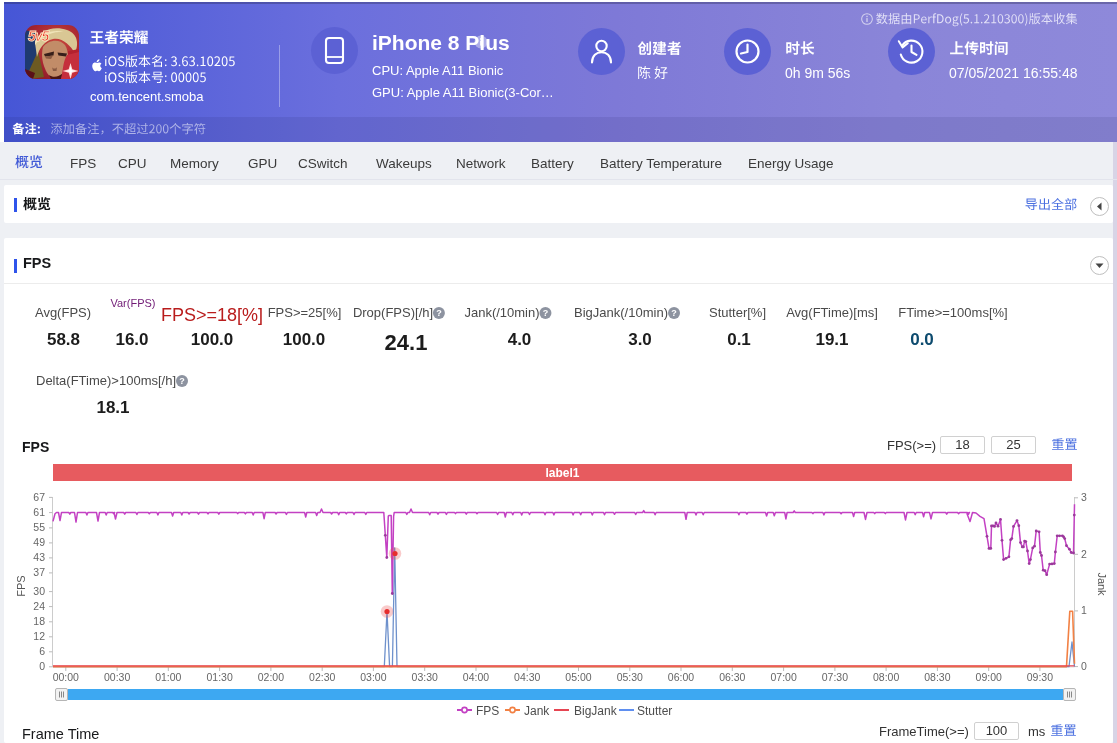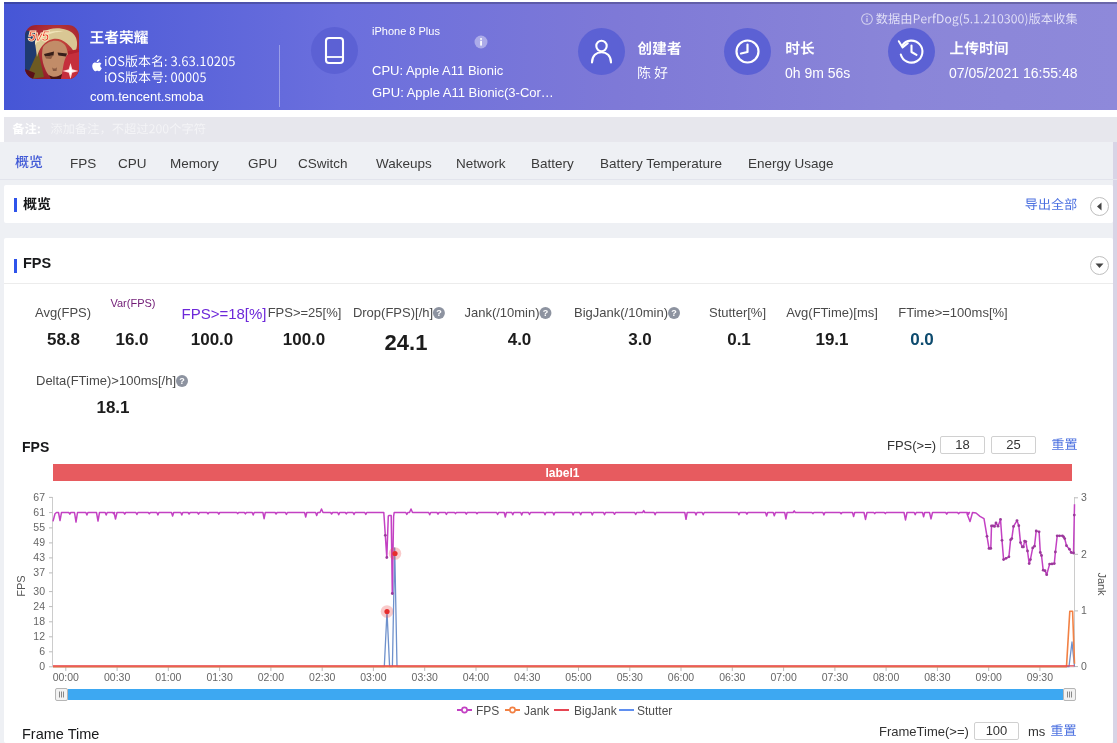--- a/index.html
+++ b/index.html
@@ -1,17 +1,17 @@
 <!DOCTYPE html>
 <html><head><meta charset="utf-8"><style>
 *{margin:0;padding:0;box-sizing:border-box}
 html,body{width:1117px;height:743px;background:#fff;overflow:hidden;
 font-family:"Liberation Sans",sans-serif;-webkit-font-smoothing:antialiased}
 .abs{position:absolute}
-.hdr{position:absolute;left:4px;top:2px;width:1113px;height:108px;
+.hdr{position:absolute;left:4px;top:2px;width:1113px;height:140px;
 background:linear-gradient(90deg,#4656d6 0%,#6b6fdd 30%,#7e79d7 55%,#8a85d8 80%,#8e89da 100%);
 border-top:2px solid rgba(40,40,80,0.35)}
 .note{position:absolute;left:0;top:113px;width:100%;height:27px;background:rgba(20,16,80,0.10)}
 .circ{position:absolute;width:47px;height:47px;border-radius:50%;background:#5c61d4}
 .wt{color:#fff}
 .pg{position:absolute;left:0;top:142px;width:1117px;height:601px;background:#eef0f4}
 .card{position:absolute;background:#fff;border-radius:2px}
 .bar{position:absolute;width:3px;height:14px;background:#2f54eb}
 .cbtn{position:absolute;width:19px;height:19px;border-radius:50%;border:1px solid #bfbfbf;background:#fff}
 .tab{position:absolute;font-size:13.5px;color:#3a3a3a;top:156px}
@@ -66,21 +66,21 @@
         <path d="M1.2 0.0H2.4V-7.1H1.2ZM1.8 -8.5C2.3 -8.5 2.6 -8.8 2.6 -9.3C2.6 -9.8 2.3 -10.1 1.8 -10.1C1.3 -10.1 1.0 -9.8 1.0 -9.3C1.0 -8.8 1.3 -8.5 1.8 -8.5Z M8.4 0.2C10.8 0.2 12.5 -1.7 12.5 -4.8C12.5 -7.9 10.8 -9.7 8.4 -9.7C6.0 -9.7 4.3 -7.9 4.3 -4.8C4.3 -1.7 6.0 0.2 8.4 0.2ZM8.4 -0.9C6.7 -0.9 5.6 -2.4 5.6 -4.8C5.6 -7.2 6.7 -8.6 8.4 -8.6C10.1 -8.6 11.2 -7.2 11.2 -4.8C11.2 -2.4 10.1 -0.9 8.4 -0.9Z M17.2 0.2C19.2 0.2 20.4 -1.0 20.4 -2.5C20.4 -4.0 19.6 -4.6 18.4 -5.1L17.1 -5.7C16.4 -6.0 15.5 -6.3 15.5 -7.3C15.5 -8.1 16.2 -8.6 17.3 -8.6C18.2 -8.6 18.9 -8.3 19.5 -7.8L20.1 -8.5C19.4 -9.2 18.4 -9.7 17.3 -9.7C15.6 -9.7 14.3 -8.6 14.3 -7.2C14.3 -5.8 15.3 -5.1 16.2 -4.7L17.6 -4.1C18.5 -3.7 19.2 -3.4 19.2 -2.4C19.2 -1.5 18.4 -0.9 17.2 -0.9C16.2 -0.9 15.2 -1.4 14.6 -2.1L13.8 -1.2C14.7 -0.4 15.8 0.2 17.2 0.2Z M22.3 -10.7V-5.5C22.3 -3.5 22.2 -1.2 21.4 0.5C21.6 0.6 21.9 0.9 22.1 1.1C22.8 -0.3 23.1 -2.0 23.2 -3.7H25.0V1.0H25.9V-4.6H23.2L23.2 -5.5V-6.4H26.7V-7.3H25.5V-10.9H24.6V-7.3H23.2V-10.7ZM32.0 -6.2C31.8 -4.7 31.3 -3.5 30.6 -2.4C30.0 -3.5 29.5 -4.8 29.2 -6.2ZM27.2 -10.0V-5.6C27.2 -3.6 27.1 -1.2 26.1 0.6C26.4 0.7 26.7 0.9 26.9 1.1C28.0 -0.8 28.2 -3.4 28.2 -5.6V-6.2H28.5C28.8 -4.5 29.3 -2.9 30.1 -1.7C29.4 -0.8 28.5 -0.1 27.7 0.3C27.9 0.5 28.1 0.8 28.2 1.1C29.1 0.6 29.9 -0.0 30.6 -0.8C31.2 -0.0 32.0 0.6 32.8 1.1C33.0 0.8 33.3 0.5 33.5 0.3C32.6 -0.1 31.8 -0.8 31.2 -1.6C32.1 -3.0 32.8 -4.7 33.1 -7.0L32.5 -7.2L32.3 -7.1H28.2V-9.3C30.0 -9.4 31.9 -9.6 33.3 -10.0L32.7 -10.8C31.4 -10.5 29.2 -10.2 27.2 -10.0Z M39.9 -10.9V-8.2H34.8V-7.2H38.7C37.8 -5.0 36.2 -2.9 34.4 -1.8C34.7 -1.6 35.0 -1.3 35.2 -1.0C37.0 -2.3 38.7 -4.6 39.7 -7.2H39.9V-2.4H36.9V-1.4H39.9V1.0H41.0V-1.4H44.0V-2.4H41.0V-7.2H41.2C42.1 -4.6 43.8 -2.3 45.7 -1.1C45.9 -1.3 46.3 -1.7 46.5 -1.9C44.7 -2.9 43.1 -5.0 42.1 -7.2H46.1V-8.2H41.0V-10.9Z M50.3 -9.5H56.5V-7.7H50.3ZM49.4 -10.4V-6.9H57.6V-10.4ZM47.8 -5.7V-4.8H50.5C50.2 -4.0 49.9 -3.1 49.6 -2.5H56.4C56.2 -1.0 55.9 -0.2 55.6 0.0C55.4 0.1 55.3 0.1 55.0 0.1C54.6 0.1 53.7 0.1 52.7 0.0C52.9 0.3 53.1 0.7 53.1 1.0C54.0 1.0 54.8 1.0 55.3 1.0C55.8 1.0 56.1 0.9 56.4 0.7C56.9 0.2 57.2 -0.7 57.5 -2.9C57.6 -3.1 57.6 -3.4 57.6 -3.4H51.1L51.5 -4.8H59.1V-5.7Z M61.8 -5.1C62.2 -5.1 62.6 -5.4 62.6 -6.0C62.6 -6.5 62.2 -6.9 61.8 -6.9C61.3 -6.9 60.9 -6.5 60.9 -6.0C60.9 -5.4 61.3 -5.1 61.8 -5.1ZM61.8 0.2C62.2 0.2 62.6 -0.2 62.6 -0.7C62.6 -1.3 62.2 -1.6 61.8 -1.6C61.3 -1.6 60.9 -1.3 60.9 -0.7C60.9 -0.2 61.3 0.2 61.8 0.2Z M70.1 0.2C71.9 0.2 73.1 -1.5 73.1 -4.8C73.1 -8.1 71.9 -9.7 70.1 -9.7C68.3 -9.7 67.1 -8.1 67.1 -4.8C67.1 -1.5 68.3 0.2 70.1 0.2ZM70.1 -0.8C69.0 -0.8 68.3 -2.0 68.3 -4.8C68.3 -7.6 69.0 -8.8 70.1 -8.8C71.2 -8.8 71.9 -7.6 71.9 -4.8C71.9 -2.0 71.2 -0.8 70.1 -0.8Z M77.3 0.2C79.1 0.2 80.3 -1.5 80.3 -4.8C80.3 -8.1 79.1 -9.7 77.3 -9.7C75.5 -9.7 74.4 -8.1 74.4 -4.8C74.4 -1.5 75.5 0.2 77.3 0.2ZM77.3 -0.8C76.2 -0.8 75.5 -2.0 75.5 -4.8C75.5 -7.6 76.2 -8.8 77.3 -8.8C78.4 -8.8 79.1 -7.6 79.1 -4.8C79.1 -2.0 78.4 -0.8 77.3 -0.8Z M84.5 0.2C86.3 0.2 87.5 -1.5 87.5 -4.8C87.5 -8.1 86.3 -9.7 84.5 -9.7C82.7 -9.7 81.6 -8.1 81.6 -4.8C81.6 -1.5 82.7 0.2 84.5 0.2ZM84.5 -0.8C83.5 -0.8 82.7 -2.0 82.7 -4.8C82.7 -7.6 83.5 -8.8 84.5 -8.8C85.6 -8.8 86.4 -7.6 86.4 -4.8C86.4 -2.0 85.6 -0.8 84.5 -0.8Z M91.8 0.2C93.6 0.2 94.7 -1.5 94.7 -4.8C94.7 -8.1 93.6 -9.7 91.8 -9.7C89.9 -9.7 88.8 -8.1 88.8 -4.8C88.8 -1.5 89.9 0.2 91.8 0.2ZM91.8 -0.8C90.7 -0.8 89.9 -2.0 89.9 -4.8C89.9 -7.6 90.7 -8.8 91.8 -8.8C92.8 -8.8 93.6 -7.6 93.6 -4.8C93.6 -2.0 92.8 -0.8 91.8 -0.8Z M98.8 0.2C100.4 0.2 101.9 -1.0 101.9 -3.1C101.9 -5.2 100.6 -6.1 99.0 -6.1C98.4 -6.1 98.0 -6.0 97.6 -5.8L97.8 -8.5H101.4V-9.5H96.8L96.5 -5.1L97.1 -4.7C97.7 -5.0 98.1 -5.2 98.7 -5.2C99.9 -5.2 100.7 -4.4 100.7 -3.1C100.7 -1.7 99.8 -0.8 98.6 -0.8C97.5 -0.8 96.8 -1.3 96.3 -1.9L95.7 -1.1C96.4 -0.5 97.3 0.2 98.8 0.2Z" fill="#ffffff"></path>
       </svg></div>
 <div class="abs wt" style="left:86px;top:85px;font-size:13px">com.tencent.smoba</div>
 <div class="abs" style="left:275px;top:41px;width:1px;height:62px;background:rgba(255,255,255,0.35)"></div>
 <div class="circ" style="left:307px;top:23px"></div>
 <svg class="abs" style="left:307px;top:23px" width="47" height="47" viewBox="0 0 47 47">
 <rect x="15" y="11" width="17" height="25" rx="3" fill="none" stroke="#fff" stroke-width="2.1"></rect>
 <line x1="15" y1="30" x2="32" y2="30" stroke="#fff" stroke-width="1.8"></line>
 <circle cx="23.5" cy="33" r="0.9" fill="#5c61d4"></circle>
 </svg>
-<div class="abs wt" style="left:368px;top:21px;font-size:11px;font-weight:normal">iPhone 8 Plus</div>
+<div class="abs wt" style="left:368px;top:27px;font-size:21px;font-weight:bold">iPhone 8 Plus</div>
 <svg class="abs" style="left:470px;top:31px" width="14" height="14" viewBox="0 0 14 14">
 <circle cx="7" cy="7" r="6.5" fill="rgba(255,255,255,0.4)"></circle>
 <rect x="6.2" y="5.8" width="1.7" height="4.8" fill="#fff"></rect>
       <rect x="6.2" y="3.1" width="1.7" height="1.7" fill="#fff"></rect>
     </svg>
 <div class="abs wt" style="left:368px;top:59px;font-size:13px">CPU: Apple A11 Bionic</div>
 <div class="abs wt" style="left:368px;top:81px;font-size:13px">GPU: Apple A11 Bionic(3-Cor…</div>
 <div class="circ" style="left:574px;top:24px"></div>
 <svg class="abs" style="left:574px;top:24px" width="47" height="47" viewBox="0 0 47 47">
 <circle cx="23.5" cy="18" r="5.2" fill="none" stroke="#fff" stroke-width="2.1"></circle>
@@ -158,21 +158,21 @@
 <div class="card" style="left:4px;top:238px;width:1109px;height:505px"></div>
 <div class="bar" style="left:14px;top:259px"></div>
 <div class="abs" style="left:23px;top:255px;font-size:14.5px;font-weight:bold;color:#17181a">FPS</div>
 <div class="cbtn" style="left:1090px;top:256px"></div>
 <svg class="abs" style="left:1090px;top:256px" width="19" height="19">
     <path d="M5.5 7.5 L13.5 7.5 L9.5 12 Z" fill="#444"></path>
   </svg>
 <div class="abs" style="left:4px;top:283px;width:1109px;height:1px;background:#ececec"></div>
 <div class="abs" style="left:63px;top:305px;transform:translateX(-50%);font-size:13px;color:#4a4a4a;white-space:nowrap">Avg(FPS)</div>
 <div class="abs" style="left:133px;top:297px;transform:translateX(-50%);font-size:11px;color:#701a75;white-space:nowrap">Var(FPS)</div>
-<div class="abs" style="left:224px;top:305px;transform:translateX(-50%);font-size:15px;color:#6d28d9;white-space:nowrap">FPS&gt;=18[%]</div>
+<div class="abs" style="left:212px;top:305px;transform:translateX(-50%);font-size:18px;color:#b91c1c;white-space:nowrap">FPS&gt;=18[%]</div>
 <div class="abs" style="left:304.5px;top:305px;transform:translateX(-50%);font-size:13px;color:#4a4a4a;white-space:nowrap">FPS&gt;=25[%]</div>
 <div class="abs" style="left:399px;top:305px;transform:translateX(-50%);font-size:13px;color:#4a4a4a;white-space:nowrap">Drop(FPS)[/h]<span class="qm">?</span></div>
 <div class="abs" style="left:508px;top:305px;transform:translateX(-50%);font-size:13px;color:#4a4a4a;white-space:nowrap">Jank(/10min)<span class="qm">?</span></div>
 <div class="abs" style="left:627px;top:305px;transform:translateX(-50%);font-size:13px;color:#4a4a4a;white-space:nowrap">BigJank(/10min)<span class="qm">?</span></div>
 <div class="abs" style="left:737.5px;top:305px;transform:translateX(-50%);font-size:13px;color:#4a4a4a;white-space:nowrap">Stutter[%]</div>
 <div class="abs" style="left:832px;top:305px;transform:translateX(-50%);font-size:13px;color:#4a4a4a;white-space:nowrap">Avg(FTime)[ms]</div>
 <div class="abs" style="left:953px;top:305px;transform:translateX(-50%);font-size:13px;color:#4a4a4a;white-space:nowrap">FTime&gt;=100ms[%]</div>
 <div class="abs" style="left:63.5px;top:330px;transform:translateX(-50%);font-size:17px;font-weight:bold;color:#1c1c1c">58.8</div>
 <div class="abs" style="left:132px;top:330px;transform:translateX(-50%);font-size:17px;font-weight:bold;color:#1c1c1c">16.0</div>
 <div class="abs" style="left:212px;top:330px;transform:translateX(-50%);font-size:17px;font-weight:bold;color:#1c1c1c">100.0</div>

